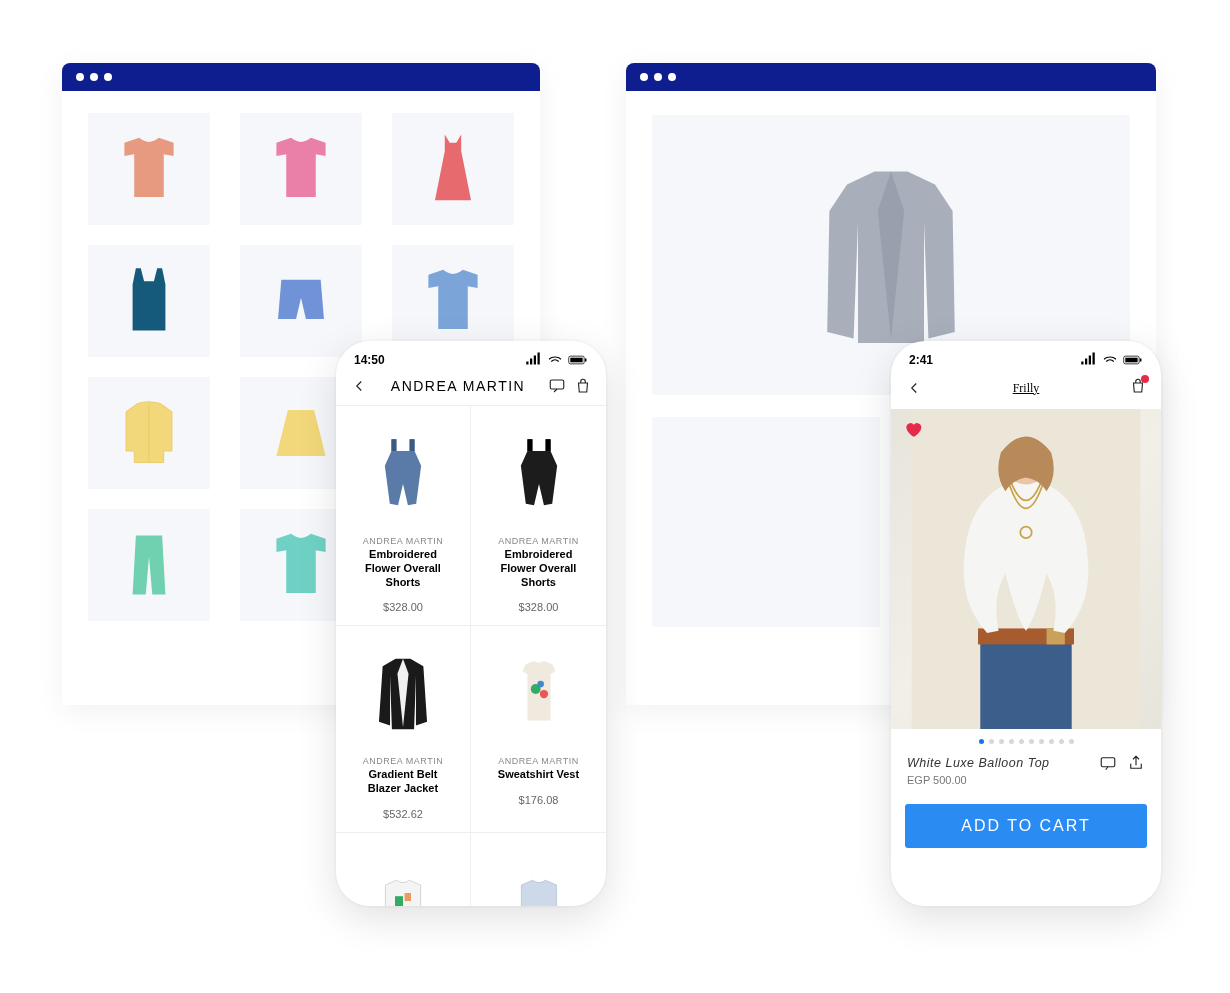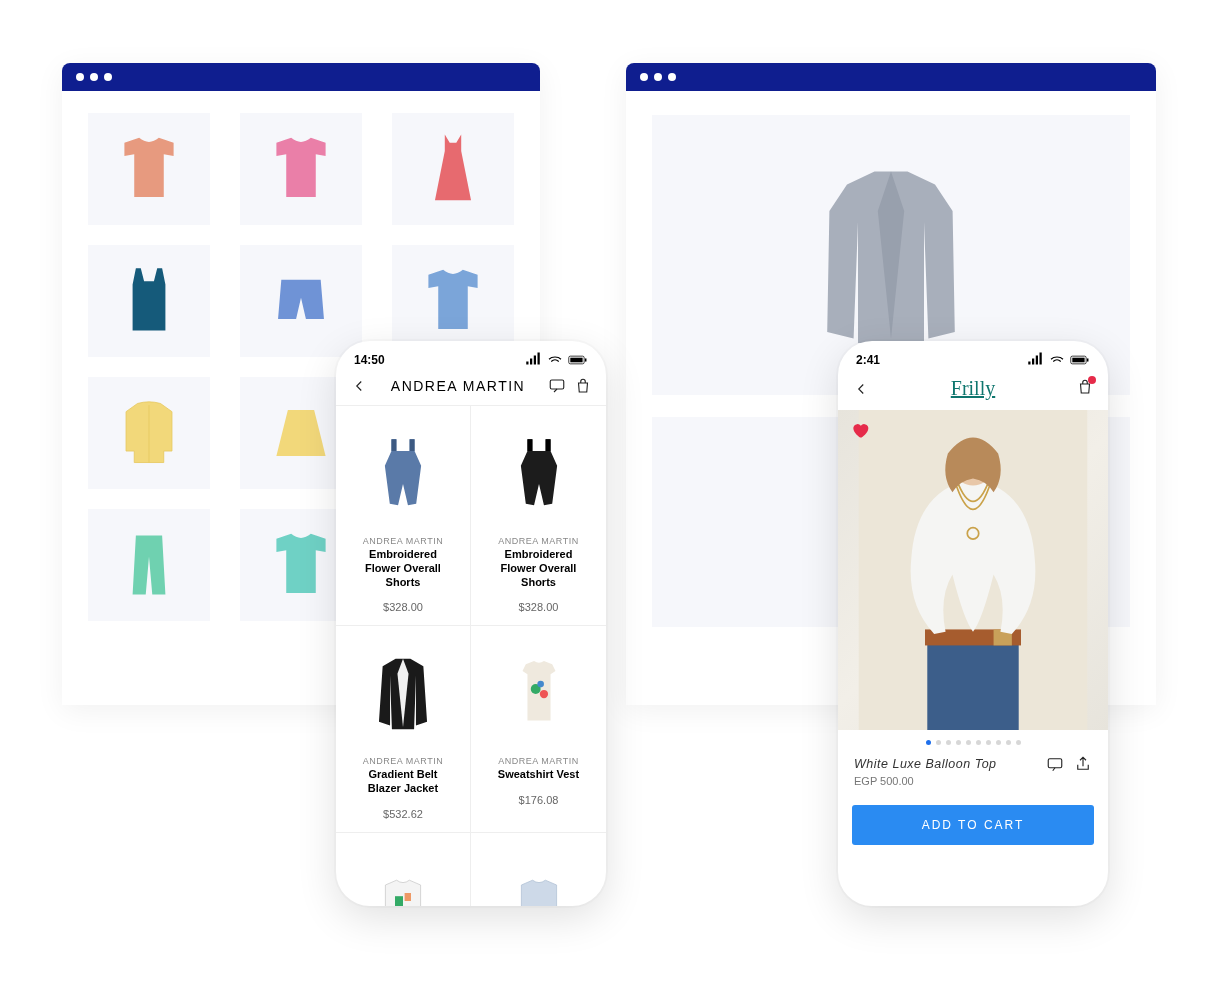--- a/index.html
+++ b/index.html
@@ -111,22 +111,22 @@
 .header-icons { display:flex; gap:8px; align-items:center; }
 .phone-title {
   font-size: 14px;
   letter-spacing: 1.5px;
   font-weight: 500;
 }
 .phone-title.script {
   font-family: "Brush Script MT", cursive;
   text-decoration: underline;
   letter-spacing: 0;
-  font-size: 20px;
-  color: #0f766e;
+  font-size: 12px;
+  color: #000000;
 }
 
 
 .plist {
   display: grid;
   grid-template-columns: 1fr 1fr;
   border-top: 1px solid #eee;
 }
 .pcell {
   border-right: 1px solid #eee;
@@ -164,21 +164,21 @@
 }
 .detail-title { font-size: 12.5px; letter-spacing: .5px; color:#333; }
 .detail-price { font-size: 11px; color:#777; padding: 0 16px 10px; }
 .mini-icons { display:flex; gap:10px; color:#555; }
 .add-cart {
   margin: 8px 14px 0;
   background: #2a8bf2;
   color: #fff;
   text-align: center;
   padding: 13px 16px;
-  font-size: 12px;
+  font-size: 16px;
   letter-spacing: 2px;
   border-radius: 3px;
 }
 
 
 .ic { width:18px; height:18px; stroke:#222; stroke-width:1.5; fill:none; }
 .badge-dot { position:absolute; top:-2px; right:-2px; width:8px; height:8px; background:#e62b4a; border-radius:50%; }
 .icon-wrap { position:relative; }
 </style>
 </head>
@@ -367,21 +367,21 @@
       <div class="pimg-wrap">
         <svg viewBox="0 0 80 60" width="72" height="48">
             <path d="M18 10l14-6q8 6 16 0l14 6v40H18z" fill="#cdd9e8" stroke="#b3c3d6"></path>
           </svg>
       </div>
     </div>
   </div>
   <div class="notch"></div>
 </div>
 
-<div class="phone" style="left:838px; top:341px;">
+<div class="phone" style="left:891px; top:341px;">
   <div class="status-bar">
     <span>2:41</span>
     <div class="status-icons">
       <svg class="ic" viewBox="0 0 24 24" width="14" height="14">
           <path d="M3 18h3v-4H3v4zm5 0h3V10H8v8zm5 0h3V6h-3v12zm5 0h3V2h-3v16z" fill="#000" stroke="none"></path>
         </svg>
       <svg class="ic" viewBox="0 0 24 24" width="14" height="14">
           <path d="M4 11c4-4 12-4 16 0M7 14c3-3 7-3 10 0M12 18h0" stroke="#000"></path>
         </svg>
       <svg viewBox="0 0 26 12" width="20" height="10">

